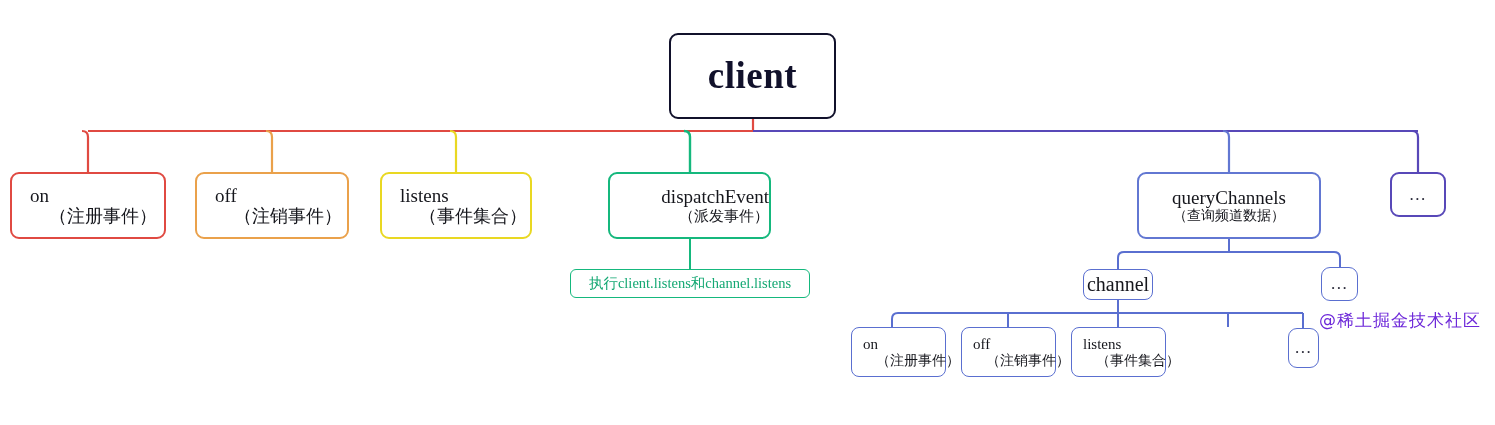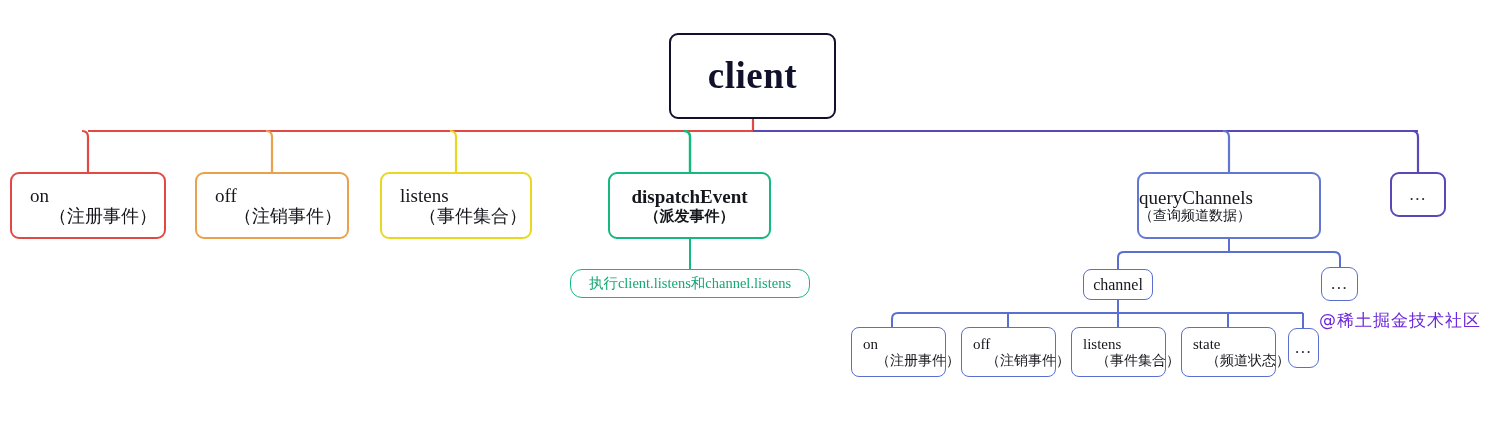--- a/index.html
+++ b/index.html
@@ -82,49 +82,48 @@
 
   
   #node-dispatch {
     left: 608px;
     top: 172px;
     width: 163px;
     height: 67px;
     border-width: 2.4px;
     border-color: #15b87d;
     border-radius: 9px;
-    align-items: center;
-    font-weight: bold;
+    align-items: flex-end;
   }
   #node-dispatch .l1 { font-size: 19px; }
   #node-dispatch .l2 { font-size: 15px; }
 
   #node-dispatch-note {
     left: 570px;
     top: 269px;
     width: 240px;
     height: 29px;
     border-width: 1.8px;
     border-color: #15b87d;
-    border-radius: 12px;
+    border-radius: 6px;
     align-items: center;
     color: #14a873;
   }
   #node-dispatch-note .l1 { font-size: 14.5px; color: #14a873; }
 
   
   #node-query {
     left: 1137px;
     top: 172px;
     width: 184px;
     height: 67px;
     border-width: 2.2px;
     border-color: #6277d2;
     border-radius: 9px;
-    align-items: flex-start;
+    align-items: center;
   }
   #node-query .l1 { font-size: 19px; }
   #node-query .l2 { font-size: 14px; }
 
   
   .dots {
     border-radius: 9px;
     align-items: center;
     justify-content: center;
     color: #2b2b3a;
@@ -148,21 +147,21 @@
   #node-channel {
     left: 1083px;
     top: 269px;
     width: 70px;
     height: 31px;
     border-width: 1.8px;
     border-color: #5a6fd0;
     border-radius: 8px;
     align-items: center;
   }
-  #node-channel .l1 { font-size: 16px; }
+  #node-channel .l1 { font-size: 20px; }
 
   
   .lv3 {
     height: 50px;
     border-width: 1.8px;
     border-color: #5a6fd0;
     border-radius: 8px;
     align-items: flex-start;
     padding-left: 11px;
   }
@@ -274,23 +273,19 @@
   <div class="node lv3" id="node-ch-off">
     <span class="l1">off</span>
     <span class="l2">（注销事件）</span>
   </div>
 
   <div class="node lv3" id="node-ch-listens">
     <span class="l1">listens</span>
     <span class="l2">（事件集合）</span>
   </div>
 
-  <div class="node lv3" id="node-ch-state">
-    <span class="l1">state</span>
-    <span class="l2">（频道状态）</span>
-  </div>
 
   <div class="node dots" id="node-ch-dots">
     <span class="l1">...</span>
   </div>
 
   <div id="watermark">@稀土掘金技术社区</div>
 </div>
 
 </body></html>

